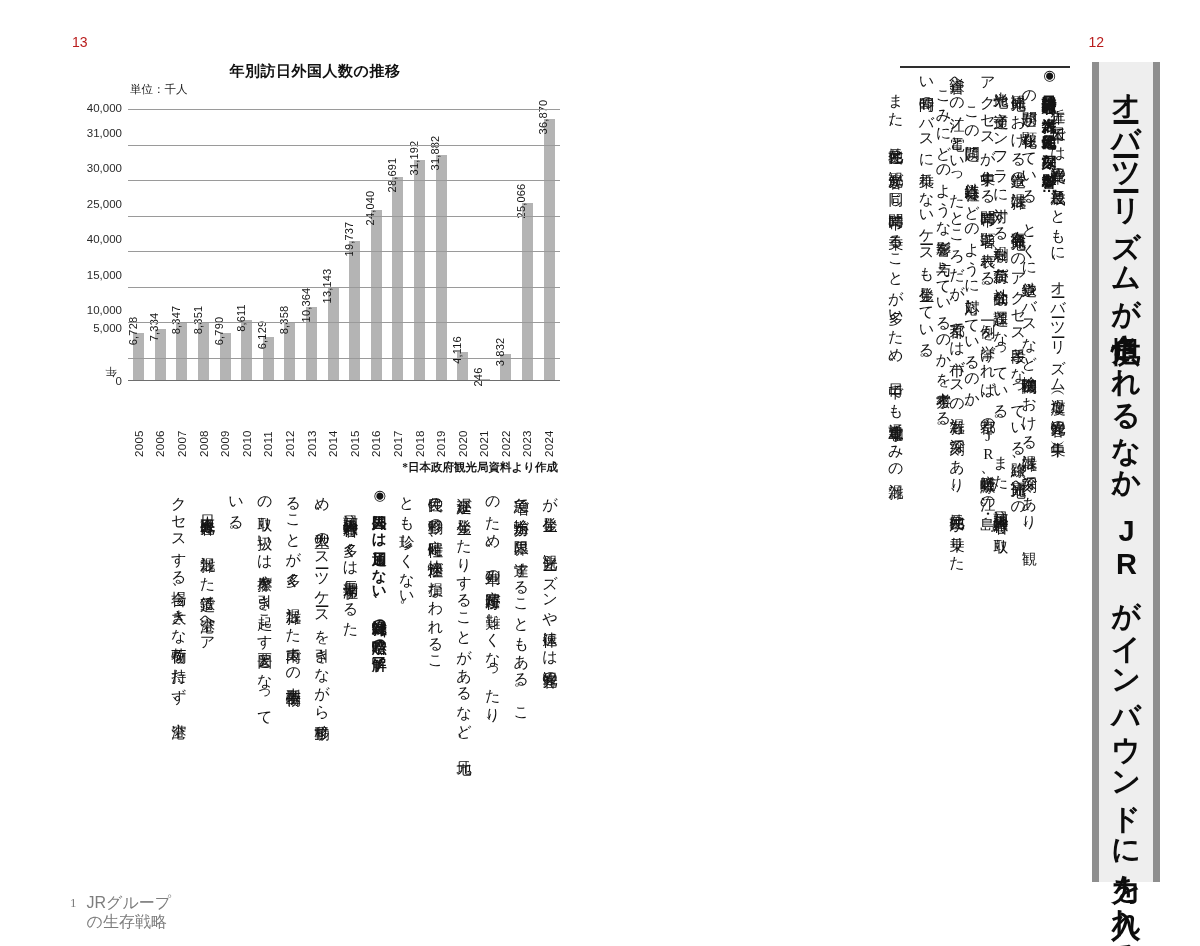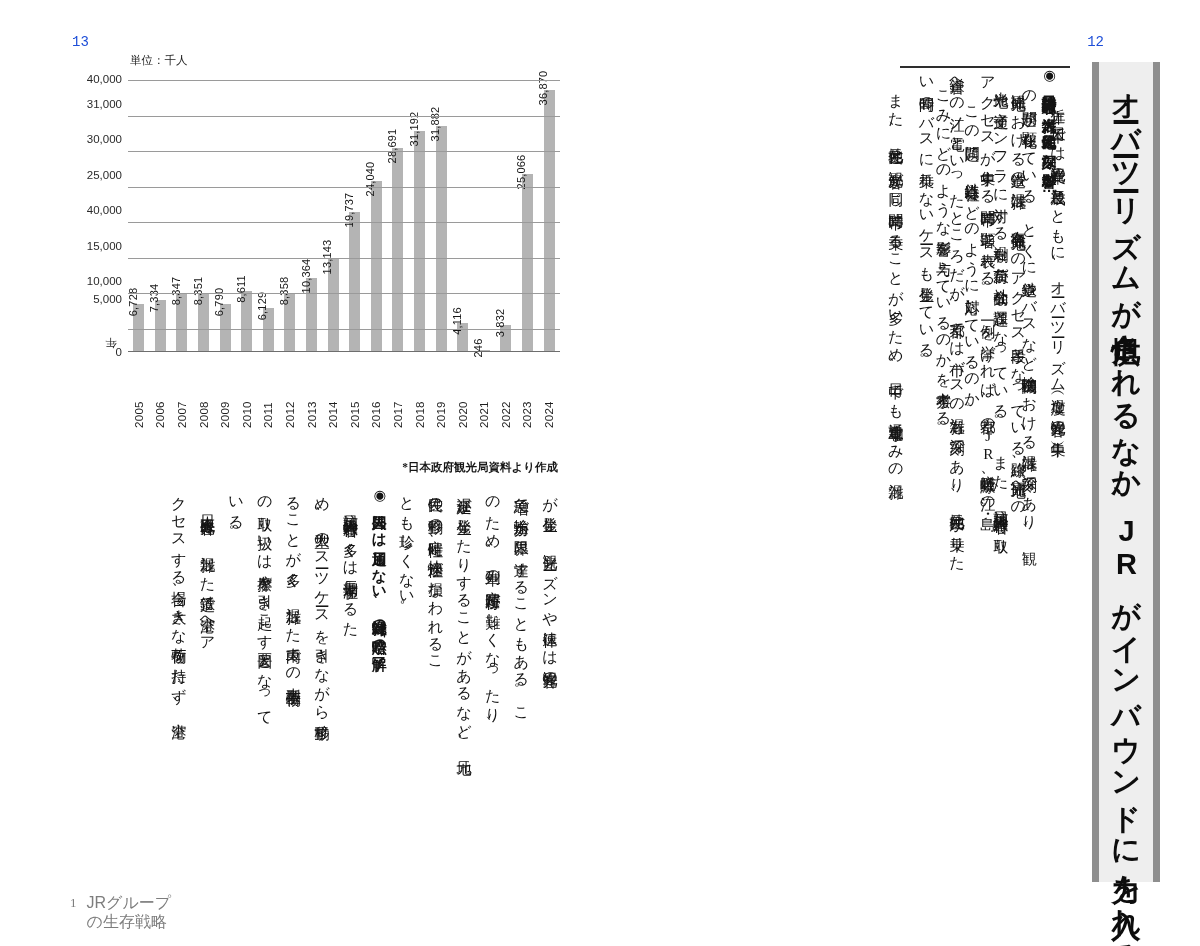--- a/index.html
+++ b/index.html
@@ -17,22 +17,22 @@
     width: 1200px;
     height: 946px;
     background: #ffffff;
     overflow: hidden;
   }
 
   
   .folio {
     position: absolute;
     font-size: 14px;
-    color: #1d4ed8;
-    font-family: Liberation Mono, monospace;
+    color: #b91c1c;
+    font-family: Liberation Sans, sans-serif;
   }
   #folio-left  { left: 72px;  top: 34px; }
   #folio-right { right: 96px; top: 34px; }
 
   
   #page-left {
     position: absolute;
     left: 0; top: 0;
     width: 600px; height: 946px;
   }
@@ -310,20 +310,21 @@
 <body>
 
 <div id="spread">
 
   <div class="folio" id="folio-left">13</div>
   <div class="folio" id="folio-right">12</div>
 
   <div id="page-left">
 
     <div id="chart-block">
+      <div id="chart-title">年別訪日外国人数の推移</div>
 
       <div id="plot-wrap">
         <div id="y-axis">
             <div class="ytick" style="top: 290px;">0</div>
             <div class="ytick" style="top: 237px; text-align: center;">5,000</div>
             <div class="ytick" style="top: 219px;">10,000</div>
             <div class="ytick" style="top: 183.5px;">15,000</div>
             <div class="ytick" style="top: 148px;">40,000</div>
             <div class="ytick" style="top: 112.5px;">25,000</div>
             <div class="ytick" style="top: 77px; margin-left: 28px;">30,000</div>

